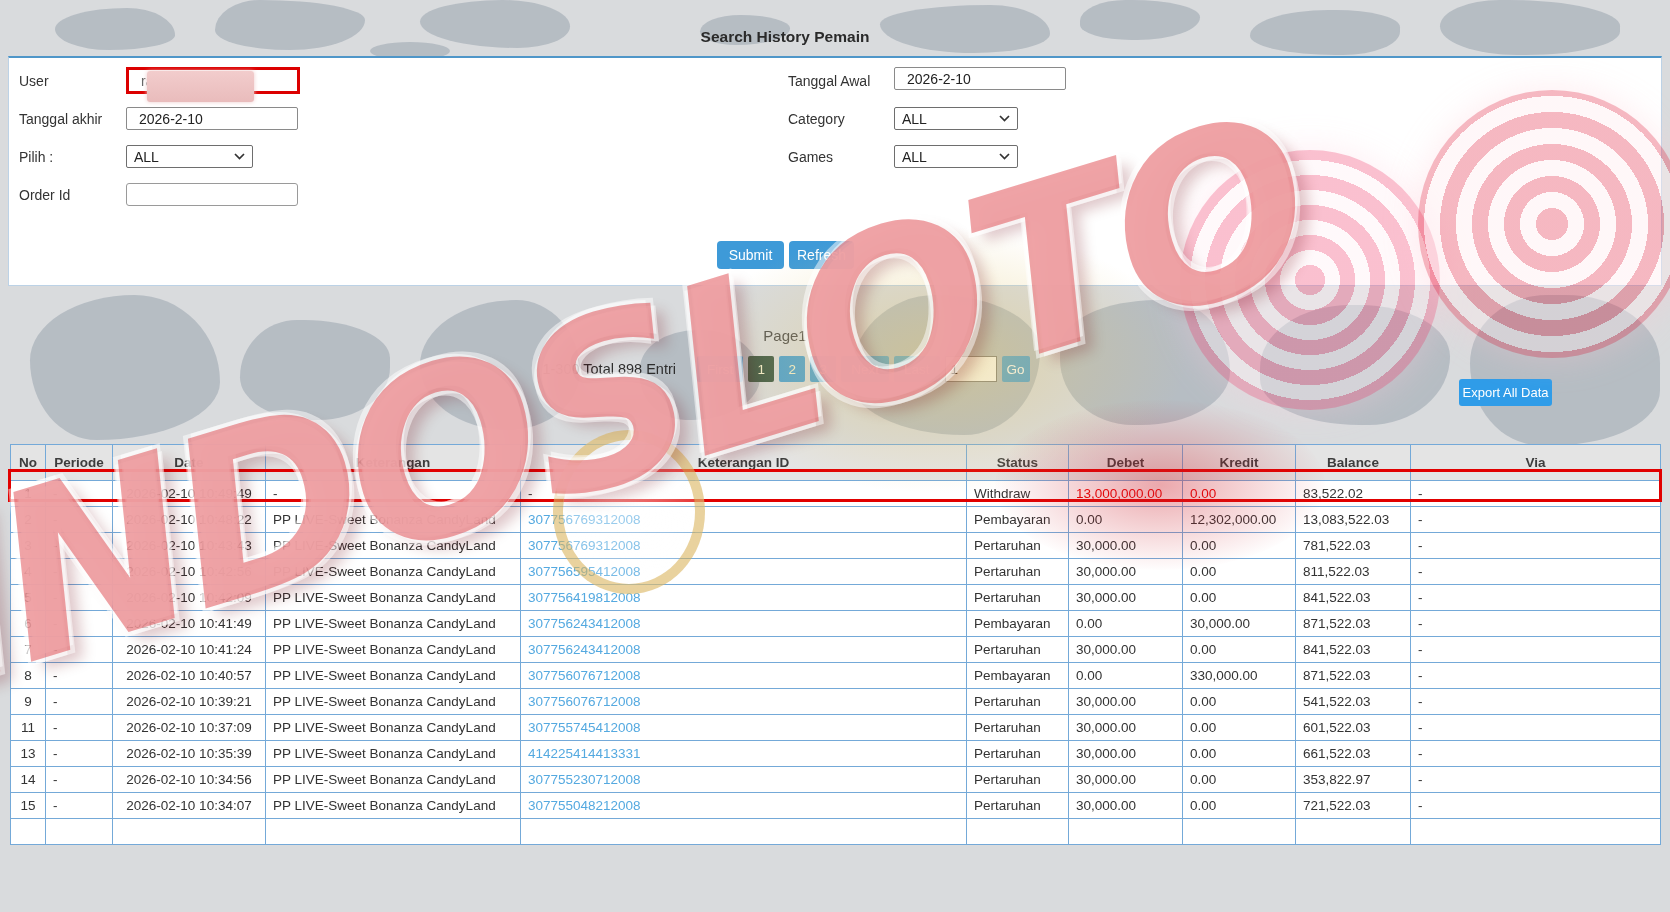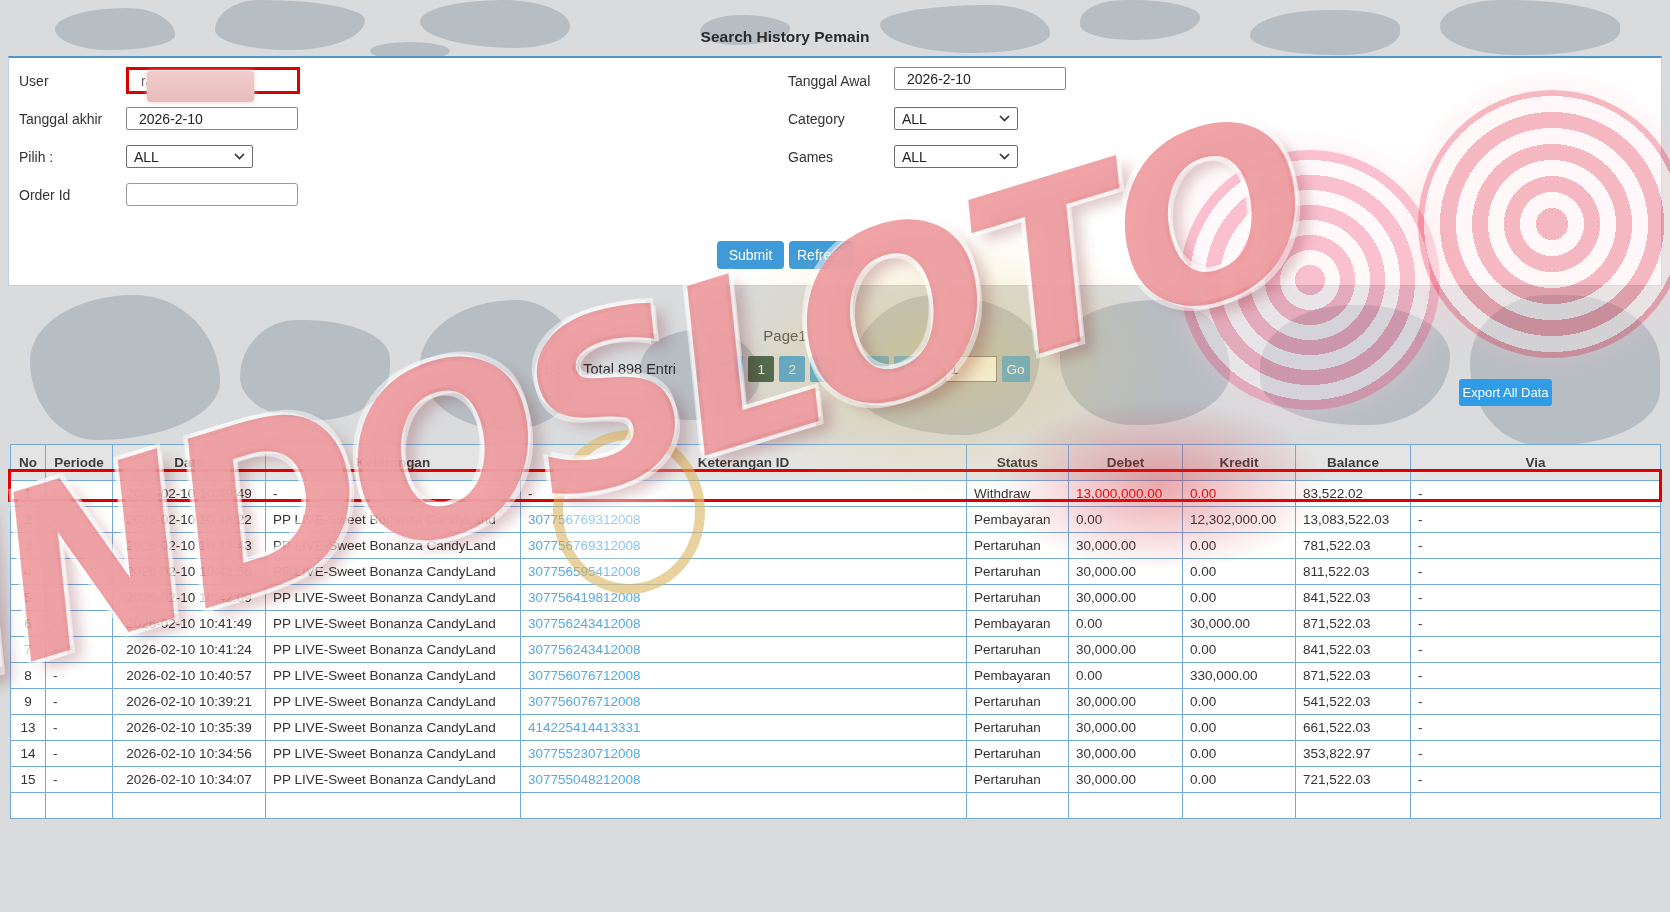--- a/index.html
+++ b/index.html
@@ -304,20 +304,32 @@
         <td class="c2">2026-02-10 10:39:21</td>
         <td class="c3">PP LIVE-Sweet Bonanza CandyLand</td>
         <td class="c4 link">307756076712008</td>
         <td class="c5">Pertaruhan</td>
         <td class="c6">30,000.00</td>
         <td class="c7">0.00</td>
         <td class="c8">541,522.03</td>
         <td class="c9">-</td>
       </tr>
       <tr>
+        <td class="c0">11</td>
+        <td class="c1">-</td>
+        <td class="c2">2026-02-10 10:37:09</td>
+        <td class="c3">PP LIVE-Sweet Bonanza CandyLand</td>
+        <td class="c4 link">307755745412008</td>
+        <td class="c5">Pertaruhan</td>
+        <td class="c6">30,000.00</td>
+        <td class="c7">0.00</td>
+        <td class="c8">601,522.03</td>
+        <td class="c9">-</td>
+      </tr>
+      <tr>
         <td class="c0">13</td>
         <td class="c1">-</td>
         <td class="c2">2026-02-10 10:35:39</td>
         <td class="c3">PP LIVE-Sweet Bonanza CandyLand</td>
         <td class="c4 link">414225414413331</td>
         <td class="c5">Pertaruhan</td>
         <td class="c6">30,000.00</td>
         <td class="c7">0.00</td>
         <td class="c8">661,522.03</td>
         <td class="c9">-</td>

